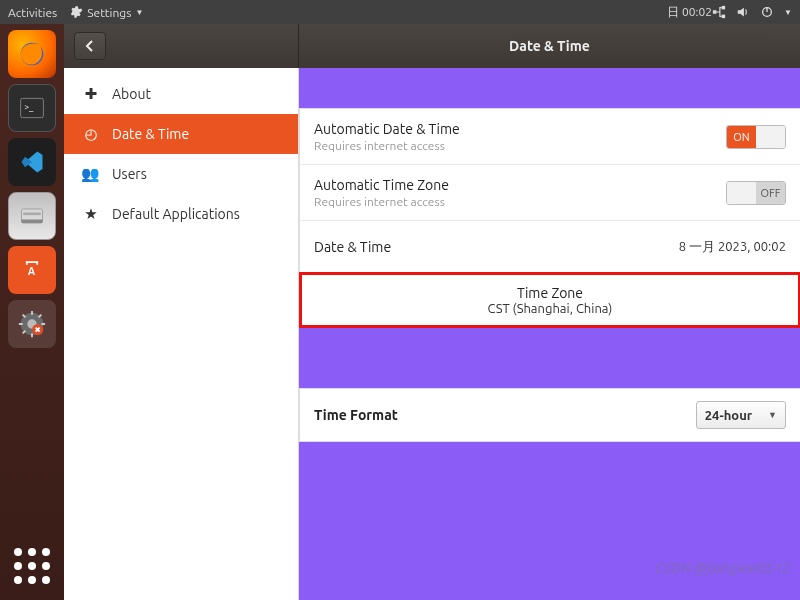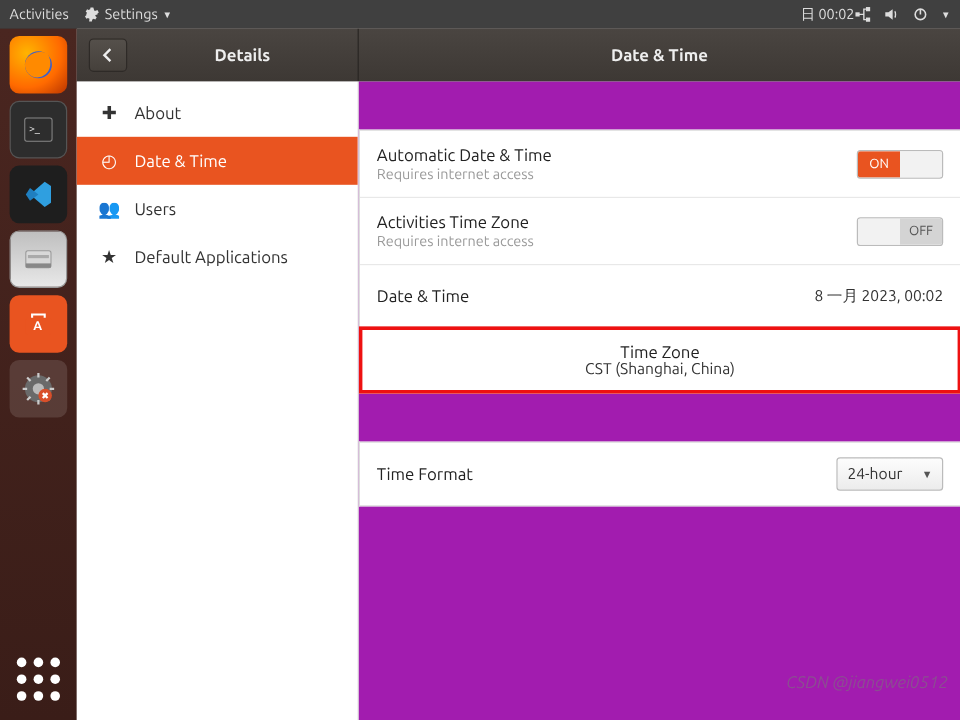--- a/index.html
+++ b/index.html
@@ -33,33 +33,33 @@
 .back-btn { width: 32px; height: 28px; margin-left: 10px; background: linear-gradient(#55504b,#45403b); border: 1px solid #2e2a27; border-radius: 4px; display:flex; align-items:center; justify-content:center; cursor:pointer; color:#eee; font-size:16px; }
 .tb-left .title { flex:1; text-align:center; font-weight:600; }
 .tb-right { flex:1; display:flex; align-items:center; justify-content:center; font-weight:600; }
 
 .body-row { flex:1; display:flex; }
 .sidebar { width: 235px; background:#fff; border-right:1px solid #ddd; padding-top:6px; }
 .sb-item { height:40px; display:flex; align-items:center; gap:12px; padding:0 18px; font-size:14px; color:#333; cursor:pointer; }
 .sb-item.active { background:#e95420; color:#fff; }
 .sb-icon { width:18px; display:inline-flex; justify-content:center; font-size:15px; }
 
-.content { flex:1; background:#a21caf; padding:0; overflow:hidden; }
+.content { flex:1; background:#8b5cf6; padding:0; overflow:hidden; }
 .panel { margin-left: 0; padding-left: 0; }
 .list-group { background:#fff; border:1px solid #ddd; border-right:none; margin-left: 0; margin-top: 40px; }
-.list-group.second { margin-top: 40px; }
+.list-group.second { margin-top: 60px; font-weight: bold; }
 .row { display:flex; align-items:center; padding:12px 14px; border-bottom:1px solid #e8e8e8; min-height:52px; }
 .row:last-child { border-bottom:none; }
 .row .labels { flex:1; }
 .row .label-main { font-size:14px; color:#222; }
 .row .label-sub { font-size:12px; color:#9a9a9a; margin-top:2px; }
 .row .value { font-size:13px; color:#333; }
 .row.highlight { outline: 3px solid #e11; outline-offset: -2px; flex-direction: column; }
 
-.toggle { width:72px; height:24px; border-radius:3px; border:1px solid #bbb; display:flex; overflow:hidden; font-size:11px; cursor:pointer; }
+.toggle { width:60px; height:24px; border-radius:3px; border:1px solid #bbb; display:flex; overflow:hidden; font-size:11px; cursor:pointer; }
 .toggle.on .a { background:#e95420; color:#fff; } .toggle.on .b { background:#f2f2f2; color:#f2f2f2; }
 .toggle.off .a { background:#f2f2f2; color:#f2f2f2; } .toggle.off .b { background:#d4d4d4; color:#555; }
 .toggle span { flex:1; display:flex; align-items:center; justify-content:center; }
 
 .combo { height:28px; border:1px solid #bbb; border-radius:3px; background:linear-gradient(#fdfdfd,#ececec); padding:0 8px; display:flex; align-items:center; gap:16px; font-size:13px; cursor:pointer; color:#333; }
 .combo .arr { font-size:9px; color:#555; }
 
 .watermark { position:absolute; right:10px; bottom:24px; font-size:14px; color:rgba(120,120,120,0.55); font-style:italic; pointer-events:none; }
 
 svg { display:block; }
@@ -163,21 +163,20 @@
 </div>
 
 <div class="window">
   <div class="titlebar">
     <div class="tb-left">
       <div class="back-btn">
         <svg width="12" height="12" viewBox="0 0 12 12">
             <path d="M8 1L3 6l5 5" stroke="#eee" stroke-width="2" fill="none"></path>
           </svg>
       </div>
-      <div class="title">Details</div>
     </div>
     <div class="tb-right">Date &amp; Time</div>
   </div>
 
   <div class="body-row">
     <div class="sidebar">
       <div class="sb-item">
         <span class="sb-icon">✚</span>
         <span>About</span>
       </div>
@@ -203,21 +202,21 @@
               <div class="label-main">Automatic Date &amp; Time</div>
               <div class="label-sub">Requires internet access</div>
             </div>
             <div class="toggle on">
               <span class="a">ON</span>
                 <span class="b">.</span>
             </div>
           </div>
           <div class="row">
             <div class="labels">
-              <div class="label-main">Activities Time Zone</div>
+              <div class="label-main">Automatic Time Zone</div>
               <div class="label-sub">Requires internet access</div>
             </div>
             <div class="toggle off">
               <span class="a">.</span>
                 <span class="b">OFF</span>
             </div>
           </div>
           <div class="row">
             <div class="labels">
               <div class="label-main">Date &amp; Time</div>

